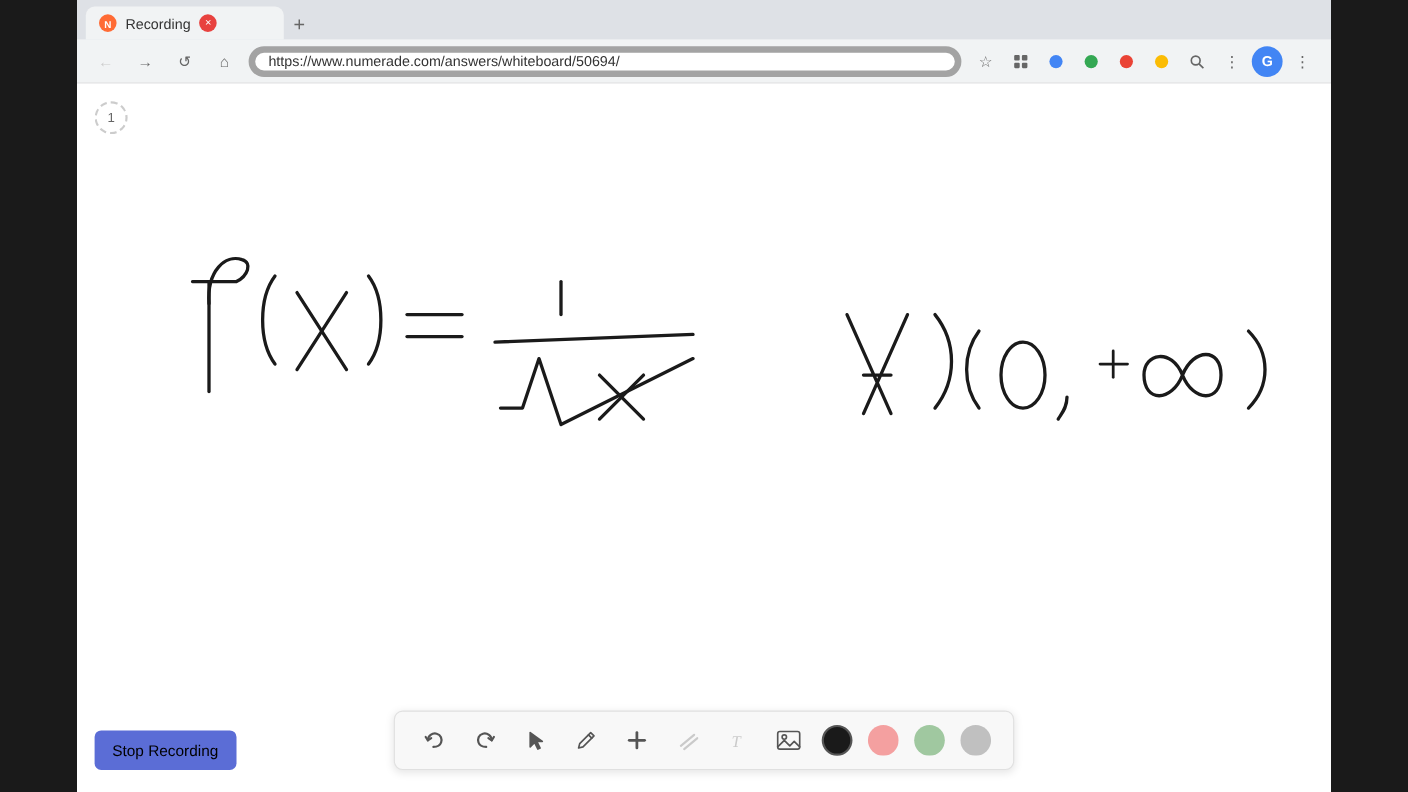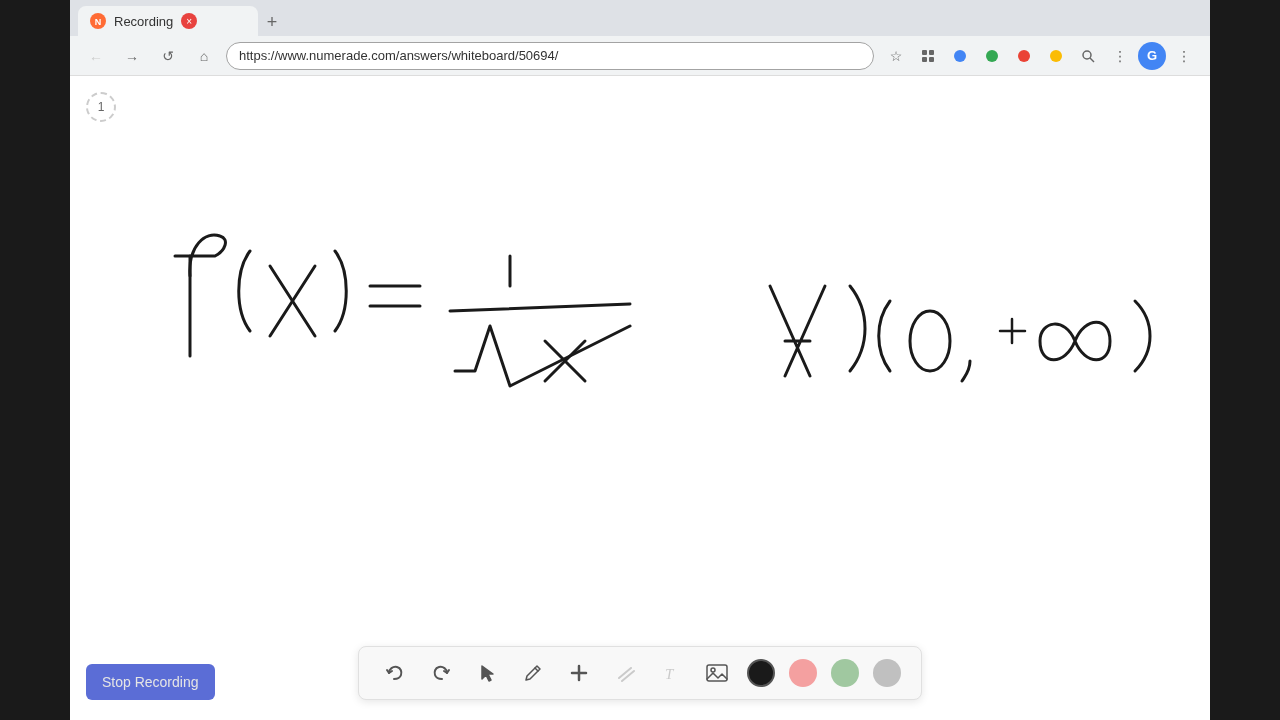--- a/index.html
+++ b/index.html
@@ -113,21 +113,21 @@
     .url-bar {
       flex: 1;
       height: 28px;
       background: white;
       border-radius: 14px;
       display: flex;
       align-items: center;
       padding: 0 12px;
       font-size: 13px;
       color: #333;
-      border: 1px solid #a3a3a3;
+      border: 6px solid #a3a3a3;
     }
 
     .browser-actions {
       display: flex;
       gap: 4px;
       align-items: center;
     }
 
     .browser-action-btn {
       width: 28px;
@@ -217,21 +217,21 @@
     .color-circle.selected {
       border-color: #666;
     }
 
     
     .stop-recording-btn {
       position: absolute;
       bottom: 20px;
       left: 16px;
       background: #5b6dd6;
-      color: #e5e5e5;
+      color: #000000;
       border: none;
       border-radius: 6px;
       padding: 10px 16px;
       font-size: 14px;
       font-weight: 500;
       cursor: pointer;
       display: flex;
       align-items: center;
       gap: 6px;
     }

